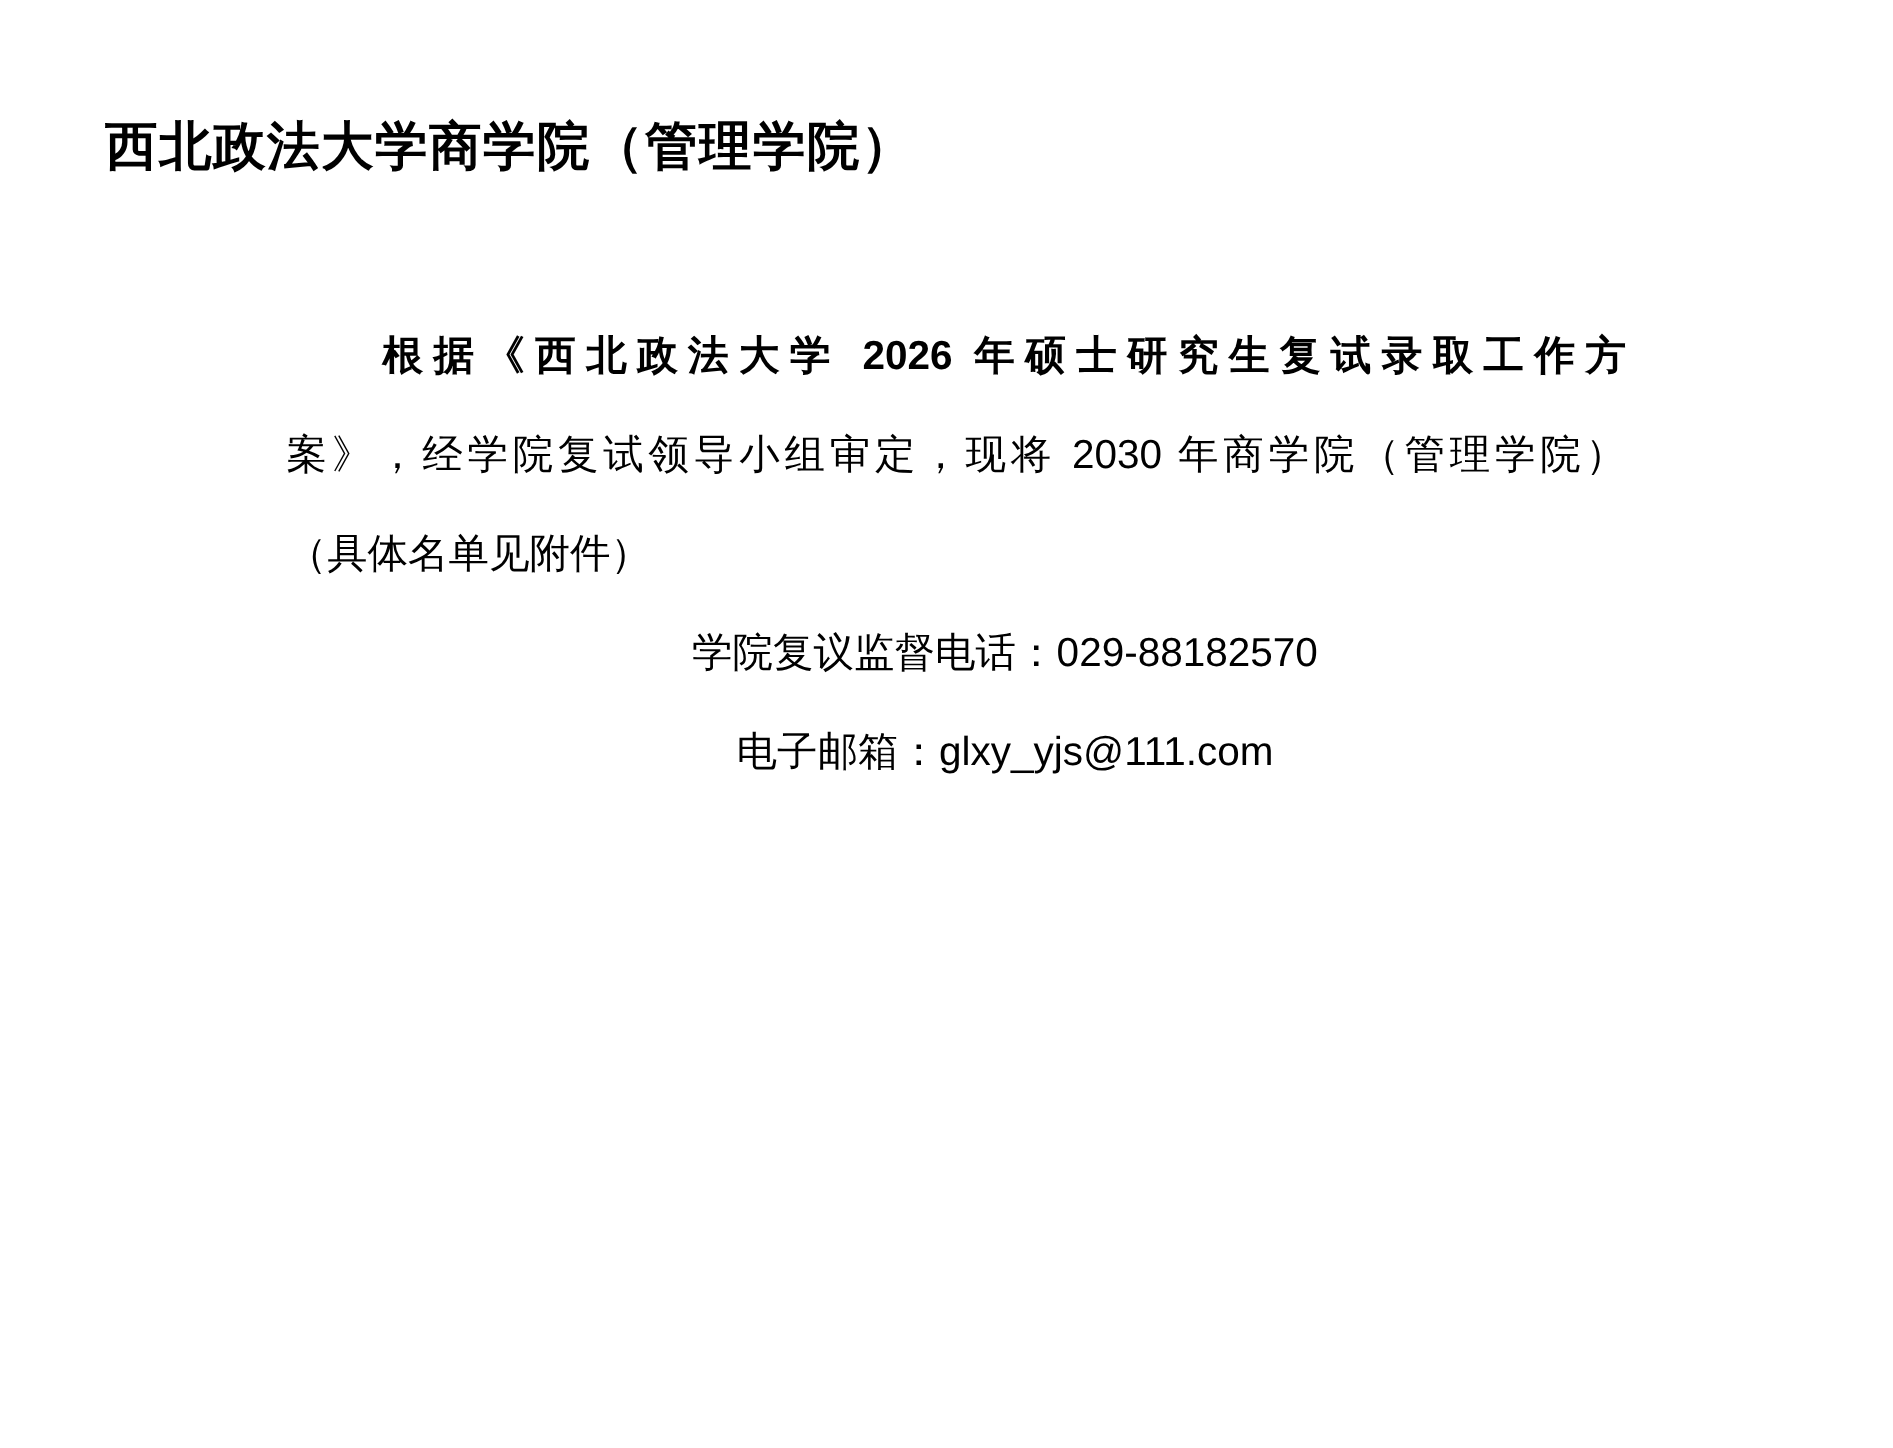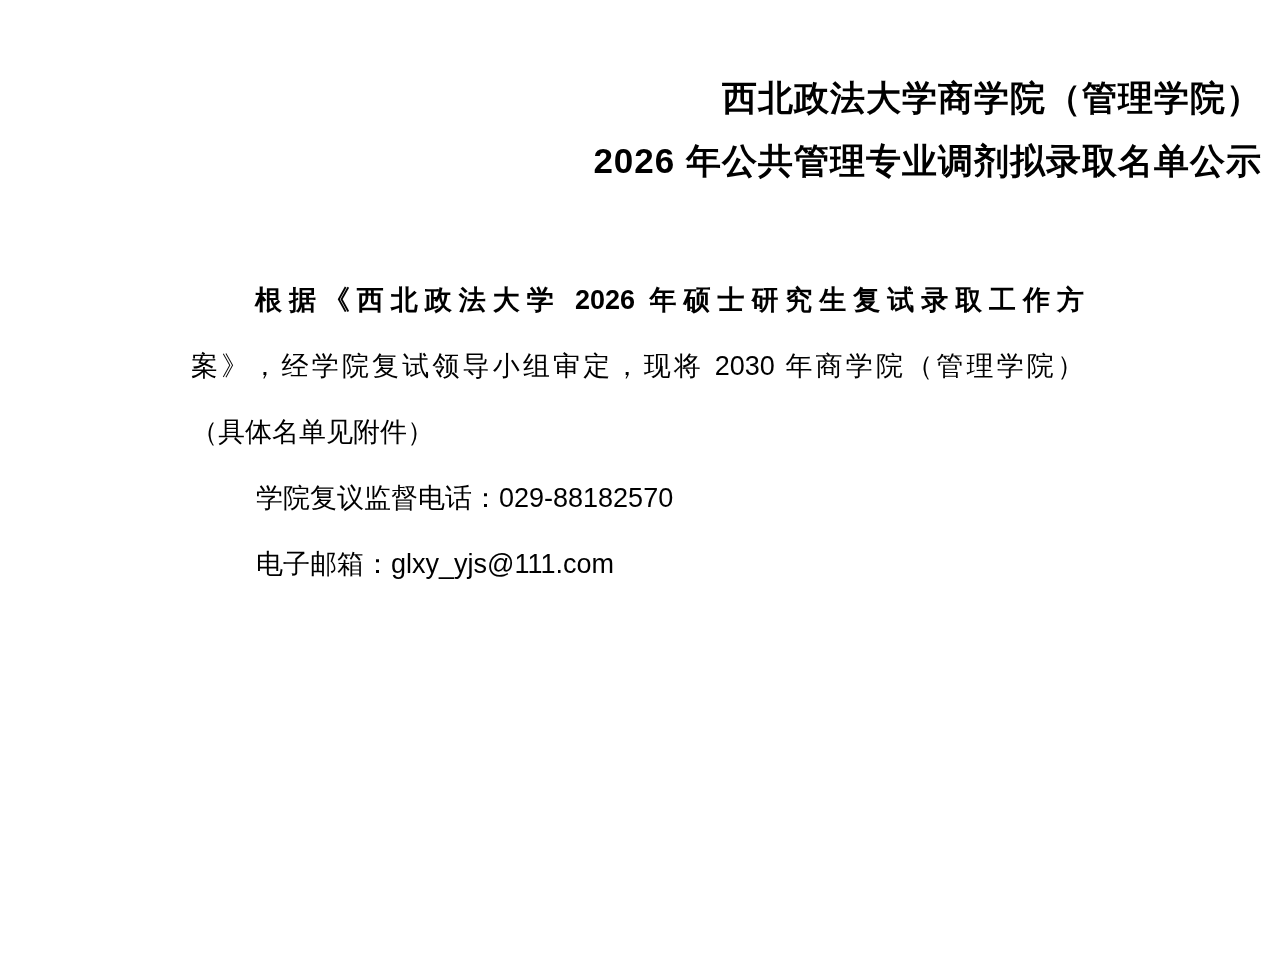--- a/index.html
+++ b/index.html
@@ -15,21 +15,21 @@
     overflow: hidden;
   }
   .page {
     position: relative;
     width: 1262px;
     height: 965px;
     background: #ffffff;
   }
   .title-block {
     margin: 66px 0 0 70px;
-    text-align: right;
+    text-align: left;
     font-size: 35px;
     font-weight: 700;
     line-height: 63px;
     letter-spacing: 1px;
   }
   .content {
     width: 893px;
     margin: 75px 0 0 191px;
     font-size: 27px;
     line-height: 66px;
@@ -42,21 +42,21 @@
   .body-line.first-line {
     text-indent: 64px;
     font-weight: bold;
   }
   .body-line.short-line {
     text-align: left;
     text-align-last: left;
   }
   .contact-line {
     padding-left: 65px;
-    text-align: left;
+    text-align: center;
   }
   .signature-block {
     width: 893px;
     margin: 66px 0 0 191px;
     font-size: 27px;
     line-height: 66px;
     text-align: right;
   }
   .signature-org {
     padding-right: 6px;
@@ -65,21 +65,20 @@
     padding-right: 10px;
   }
 </style>
 </head>
 <body>
 
 <div class="page">
 
   <div class="title-block">
     <div class="title-line">西北政法大学商学院（管理学院）</div>
-    <div class="title-line">2026 年公共管理专业调剂拟录取名单公示</div>
   </div>
 
   <div class="content">
     <div class="body-line first-line">根据《西北政法大学 2026 年硕士研究生复试录取工作方</div>
     <div class="body-line">案》，经学院复试领导小组审定，现将 2030 年商学院（管理学院）</div>
     <div class="body-line short-line">（具体名单见附件）</div>
 
     <div class="contact-line">
       <span>学院复议监督电话：</span><span>029-88182570</span>
     </div>

